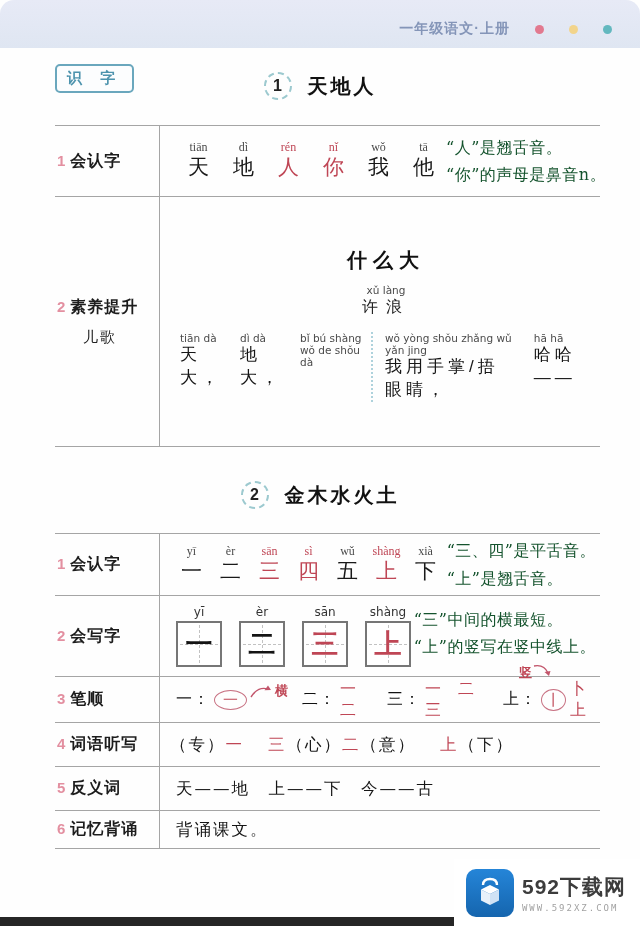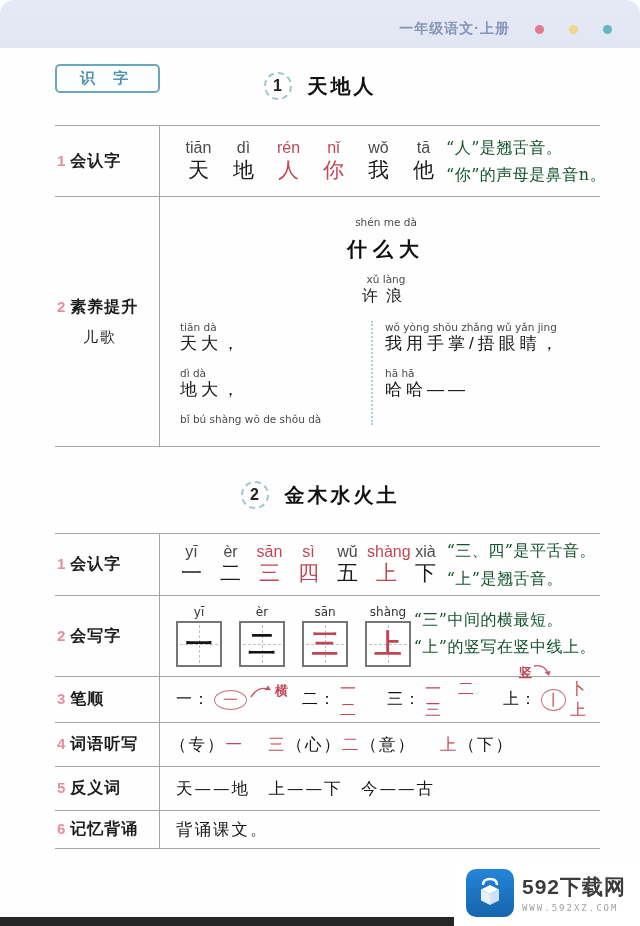--- a/index.html
+++ b/index.html
@@ -18,21 +18,21 @@
   .booklet {
     position:absolute; right:28px; top:20px; font-size:14px; font-weight:bold;
     color:#8495b8; letter-spacing:1px; display:flex; align-items:center; gap:25px;
   }
   .dot { width:9px; height:9px; border-radius:50%; display:inline-block; }
   .dot1{ background:#e2798f; } .dot2{ background:#f2d48b; } .dot3{ background:#63b8bf; }
 
   
   .unit-tag {
     position:absolute; left:55px; top:64px;
-    border:2px solid #6aa7bd; border-radius:5px; padding:3px 23px;
+    border:2px solid #6aa7bd; border-radius:5px; padding:3px 10px;
     color:#4d93ad; font-size:15px; font-weight:bold; letter-spacing:7px;
     background:#fcfdfe;
   }
   .unit-tag span{ letter-spacing:7px; }
 
   
   .lesson-head {
     position:absolute; left:0; right:0; text-align:center;
     display:flex; align-items:center; justify-content:center; gap:16px;
   }
@@ -63,22 +63,22 @@
   .label-sub {
     font-family:"DejaVu Serif", serif; font-size:15px; color:#222;
     margin:10px 0 0 26px; letter-spacing:2px;
   }
   .content-cell { flex:1; padding:6px 4px 6px 16px; display:flex; align-items:center; }
 
   
   .char-list { display:flex; align-items:flex-end; }
   .char-item { text-align:center; }
   .char-item .py {
-    display:block; font-size:16px; color:#4a4a4a; line-height:1.1;
-    font-family:Liberation Sans, sans-serif;
+    display:block; font-size:12px; color:#4a4a4a; line-height:1.1;
+    font-family:Liberation Serif, serif;
     text-align:center;
   }
   .char-item .ch {
     display:block; font-size:21px; line-height:1.25; color:#191919;
     font-family:"DejaVu Serif", serif;
   }
   .w44 .char-item { width:45px; } .w38 .char-item { width:39px; }
   .red { color:#bf4655 !important; }
 
   .note {
@@ -96,21 +96,21 @@
   .poem-title {
     font-size:20px; font-weight:bold; letter-spacing:6px; color:#111; display:block;
     font-family:"Liberation Sans", sans-serif; margin-top:8px;
   }
   .poem-author-block { text-align:center; margin-top:10px; }
   .poem-author {
     font-size:16px; color:#222; letter-spacing:8px; display:block;
     font-family:"DejaVu Serif", serif; margin-top:1px;
   }
   .poem-cols { display:flex; margin-top:14px; padding-bottom:6px; }
-  .poem-col { display:flex; flex-direction:column; gap:11px; }
+  .poem-col { display:flex; flex-direction:row; gap:18px; }
   .poem-col-left { width:195px; padding-left:4px; }
   .poem-col-right { flex:1; border-left:2px dotted #aed2dc; padding-left:12px; }
   .poem-line .py { display:block; font-size:10.5px; color:#4a4a4a; font-family:"DejaVu Sans", sans-serif; }
   .poem-line .tx {
     display:block; font-size:17px; color:#161616; letter-spacing:4px;
     font-family:Liberation Sans, sans-serif; line-height:1.35;
   }
 
   
   .xiezi-wrap { display:flex; align-items:flex-end; gap:17px; }
@@ -236,21 +236,20 @@
     <div class="zrow" style="height:250px;">
       <div class="label-cell">
         <div class="label-line">
           <span class="label-num">2</span>
           <span class="label-txt">素养提升</span>
         </div>
         <div class="label-sub">儿歌</div>
       </div>
       <div class="content-cell poem-cell">
         <div class="poem-title-block">
-          <span class="poem-py">shén me dà</span>
           <span class="poem-title">什么大</span>
         </div>
         <div class="poem-author-block">
           <span class="poem-py">xǔ làng</span>
           <span class="poem-author">许浪</span>
         </div>
         <div class="poem-cols">
           <div class="poem-col poem-col-left">
             <div class="poem-line">
                 <span class="py">tiān dà</span>

